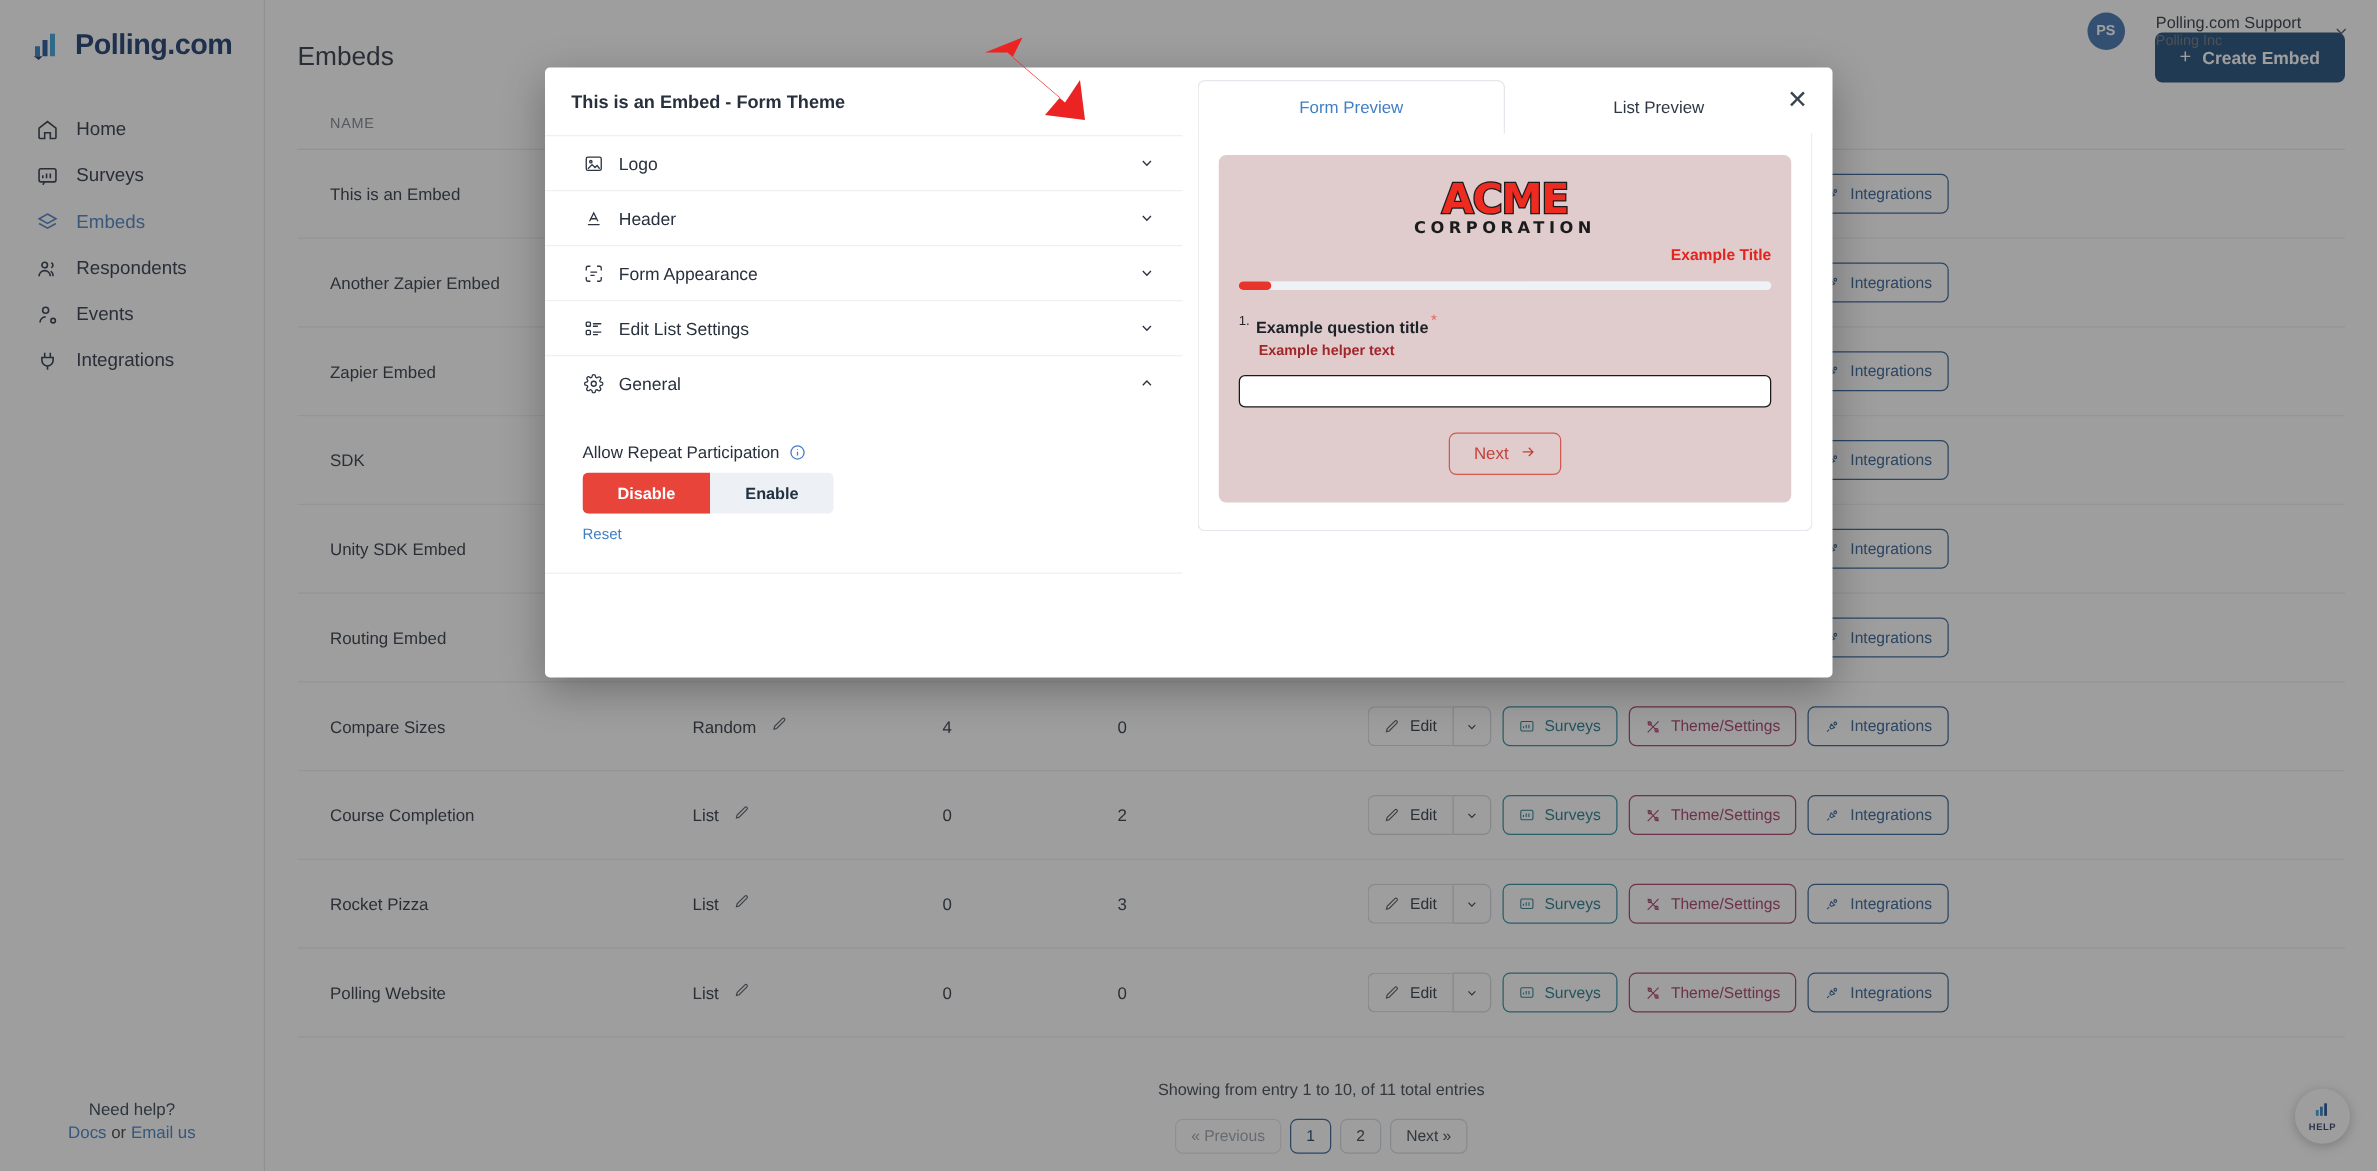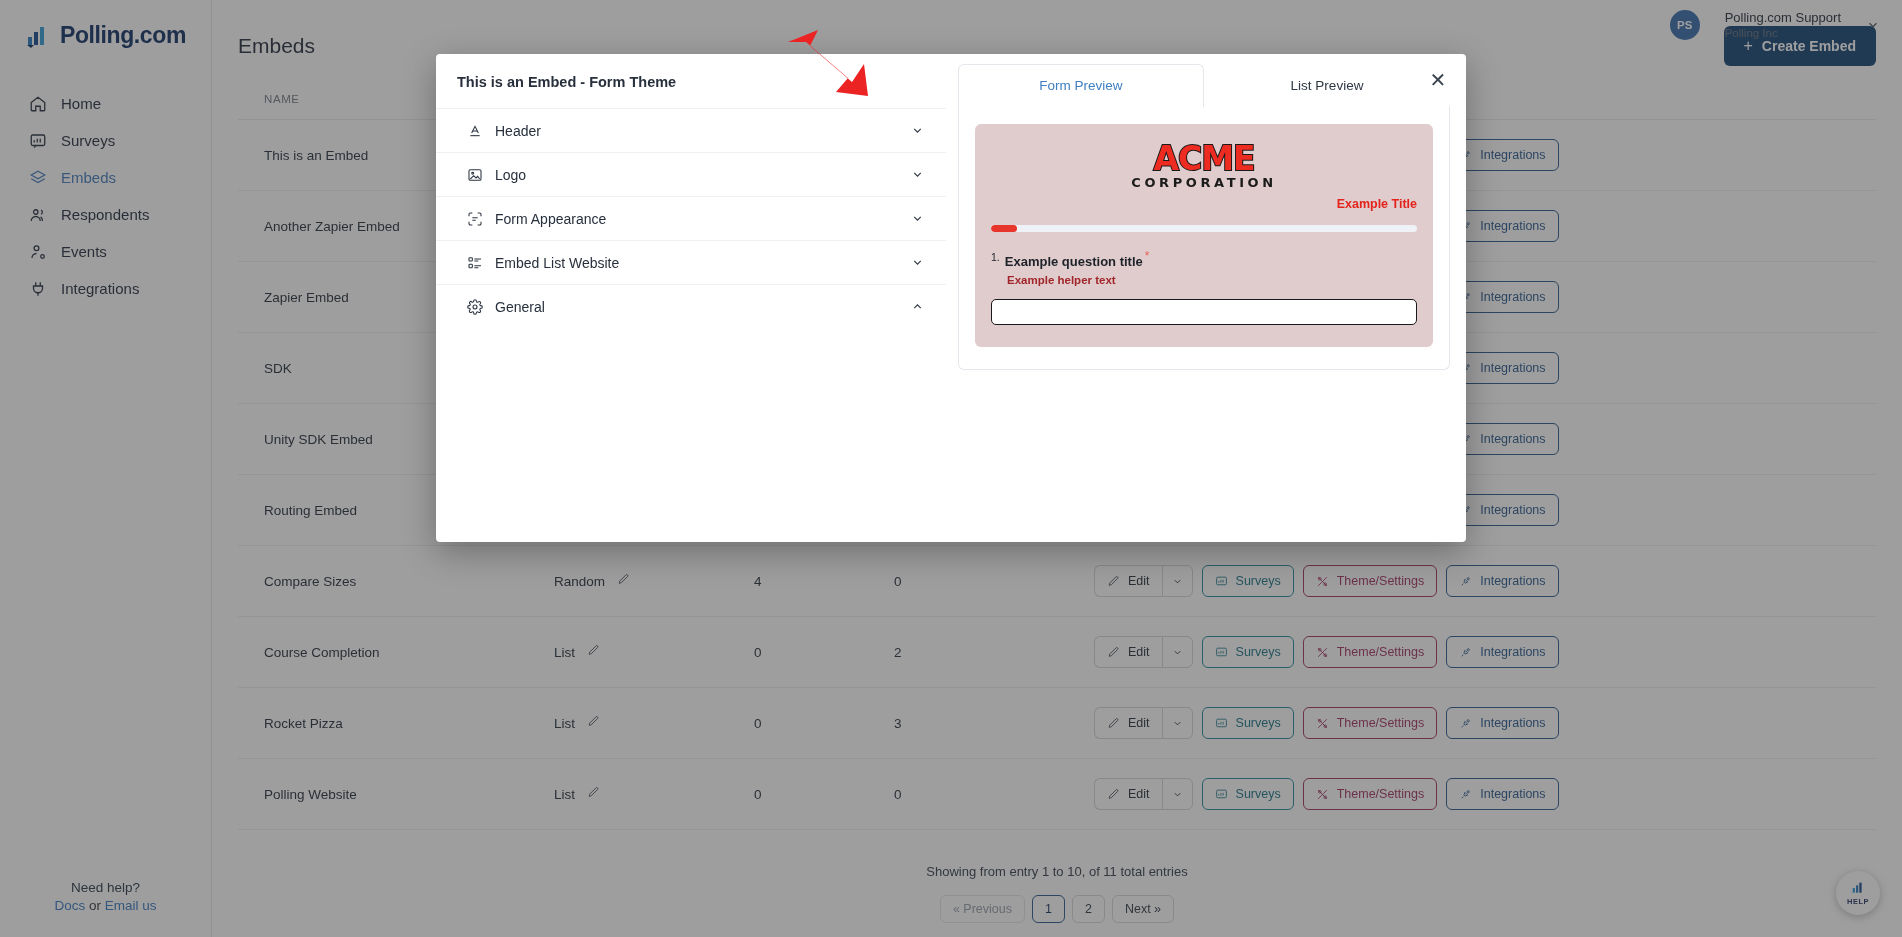--- a/index.html
+++ b/index.html
@@ -846,42 +846,42 @@
     <div class="modal-close">✕</div>
 
     <div class="modal-body">
 
       <div class="modal-left">
         <div class="modal-title">This is an Embed - Form Theme</div>
 
         <div class="accordion-row">
           <span class="ico">
             <svg viewBox="0 0 24 24" fill="none" stroke="#2c3541" stroke-width="1.6">
+                <rect x="3" y="4" width="18" height="16" rx="2"></rect>
+                <circle cx="8.5" cy="9.5" r="1.4"></circle>
+                <path d="M5 18l5-5 3.5 3.5L16 14l3 4"></path>
+              </svg>
+          </span>
+          <span class="label">Logo</span>
+          <span class="chev">
+            <svg viewBox="0 0 24 24" fill="none" stroke="#2c3541" stroke-width="2.1">
+                <path d="M6 9l6 6 6-6"></path>
+              </svg>
+          </span>
+        </div>
+
+        <div class="accordion-row">
+          <span class="ico">
+            <svg viewBox="0 0 24 24" fill="none" stroke="#2c3541" stroke-width="1.6">
                 <path d="M7 15L12 5l5 10"></path>
                 <path d="M8.6 12h6.8"></path>
                 <path d="M5 19h14"></path>
               </svg>
           </span>
           <span class="label">Header</span>
-          <span class="chev">
-            <svg viewBox="0 0 24 24" fill="none" stroke="#2c3541" stroke-width="2.1">
-                <path d="M6 9l6 6 6-6"></path>
-              </svg>
-          </span>
-        </div>
-
-        <div class="accordion-row">
-          <span class="ico">
-            <svg viewBox="0 0 24 24" fill="none" stroke="#2c3541" stroke-width="1.6">
-                <rect x="3" y="4" width="18" height="16" rx="2"></rect>
-                <circle cx="8.5" cy="9.5" r="1.4"></circle>
-                <path d="M5 18l5-5 3.5 3.5L16 14l3 4"></path>
-              </svg>
-          </span>
-          <span class="label">Logo</span>
           <span class="chev">
             <svg viewBox="0 0 24 24" fill="none" stroke="#2c3541" stroke-width="2.1">
                 <path d="M6 9l6 6 6-6"></path>
               </svg>
           </span>
         </div>
 
         <div class="accordion-row">
           <span class="ico">
             <svg viewBox="0 0 24 24" fill="none" stroke="#2c3541" stroke-width="1.6">
@@ -898,21 +898,21 @@
         </div>
 
         <div class="accordion-row">
           <span class="ico">
             <svg viewBox="0 0 24 24" fill="none" stroke="#2c3541" stroke-width="1.6">
                 <rect x="3" y="4" width="5" height="5" rx="1"></rect>
                 <rect x="3" y="14" width="5" height="5" rx="1"></rect>
                 <path d="M11 6h10M11 9h6M11 16h10M11 19h6"></path>
               </svg>
           </span>
-          <span class="label">Embed List Website</span>
+          <span class="label">Edit List Settings</span>
           <span class="chev">
             <svg viewBox="0 0 24 24" fill="none" stroke="#2c3541" stroke-width="2.1">
                 <path d="M6 9l6 6 6-6"></path>
               </svg>
           </span>
         </div>
 
         <div class="accordion-row">
           <span class="ico">
             <svg viewBox="0 0 24 24" fill="none" stroke="#2c3541" stroke-width="1.6">
@@ -921,20 +921,36 @@
               </svg>
           </span>
           <span class="label">General</span>
           <span class="chev">
             <svg viewBox="0 0 24 24" fill="none" stroke="#2c3541" stroke-width="2.1">
                 <path d="M6 15l6-6 6 6"></path>
               </svg>
           </span>
         </div>
 
+        <div class="panel-body">
+          <div class="field-label">
+            <span>Allow Repeat Participation</span>
+            <span class="info-ico">
+              <svg viewBox="0 0 24 24" fill="none" stroke="#4a7fc1" stroke-width="1.8">
+                  <circle cx="12" cy="12" r="9"></circle>
+                  <path d="M12 11v5M12 7.6v.8"></path>
+                </svg>
+            </span>
+          </div>
+          <div class="seg">
+            <button class="seg-btn on">Disable</button>
+            <button class="seg-btn off">Enable</button>
+          </div>
+          <div><span class="reset-link">Reset</span></div>
+        </div>
       </div>
 
       <div class="modal-right">
         <div class="tabs">
           <div class="tab active">Form Preview</div>
           <div class="tab">List Preview</div>
         </div>
 
         <div class="preview-wrap">
           <div class="preview-card">
@@ -950,20 +966,30 @@
 
             <div class="q-row">
               <span class="q-num">1.</span>
               <span>
                 <span class="q-title">Example question title</span><span class="q-star">*</span>
               </span>
             </div>
             <div class="q-helper">Example helper text</div>
             <div class="q-input"></div>
 
+            <div class="next-wrap">
+              <button class="next-btn">
+                <span>Next</span>
+                <span>
+                  <svg viewBox="0 0 24 24" width="13" height="13" fill="none" stroke="#c34038" stroke-width="2">
+                      <path d="M4 12h15M13 6l6 6-6 6"></path>
+                    </svg>
+                </span>
+              </button>
+            </div>
           </div>
         </div>
       </div>
     </div>
 
   </div>
 
   <svg id="arrow" viewBox="0 0 110 80">
     <path d="M8 22 L38 10 L30 26 L72 62 L84 44 L88 76 L56 72 L68 58 L26 22 Z" fill="#ec2323"></path>
   </svg>

